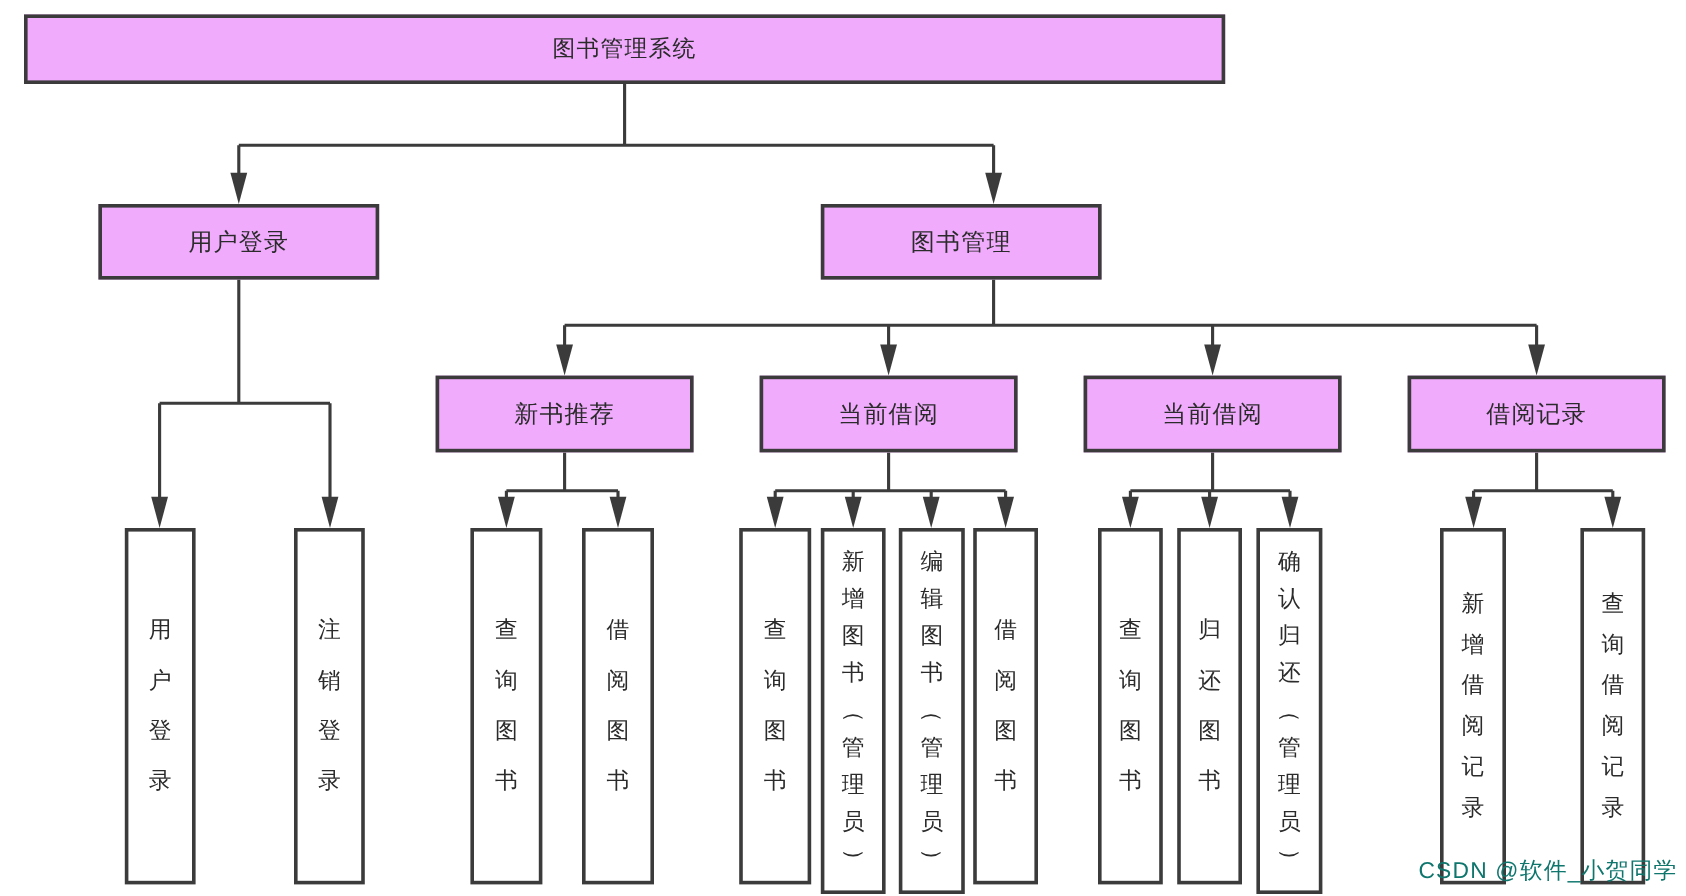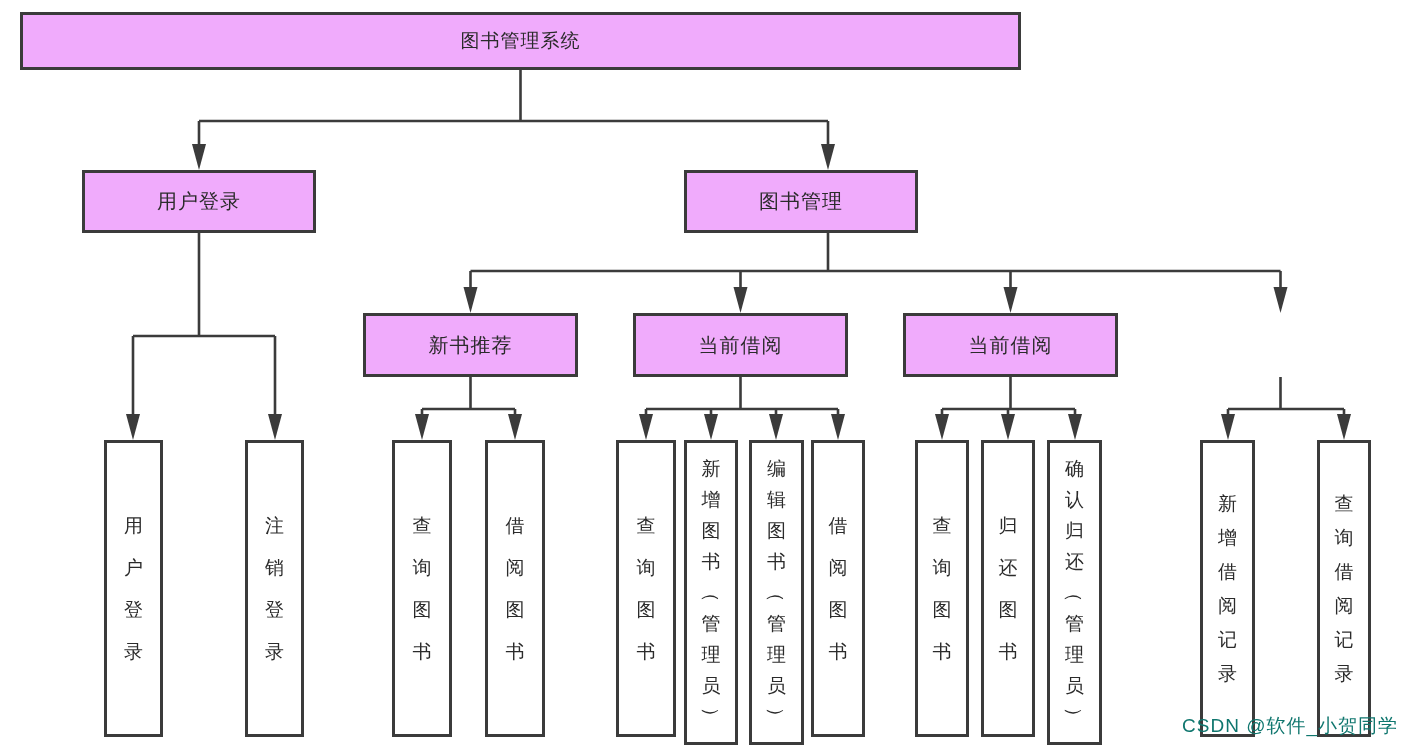--- a/index.html
+++ b/index.html
@@ -82,20 +82,21 @@
   </svg>
 
   <div class="node root">图书管理系统</div>
 
   <div class="node lvl2" style="left:82px;">用户登录</div>
   <div class="node lvl2" style="left:684px;">图书管理</div>
 
   <div class="node lvl3" style="left:363px;">新书推荐</div>
   <div class="node lvl3" style="left:633px;">当前借阅</div>
   <div class="node lvl3" style="left:903px;">当前借阅</div>
+  <div class="node lvl3" style="left:1173px;">借阅记录</div>
 
   <div class="leaf v4" style="left:104px;width:59px;">
       <span class="vchar">用</span>
       <span class="vchar">户</span>
       <span class="vchar">登</span>
       <span class="vchar">录</span>
     </div>
   <div class="leaf v4" style="left:245px;width:59px;">
       <span class="vchar">注</span>
       <span class="vchar">销</span>

